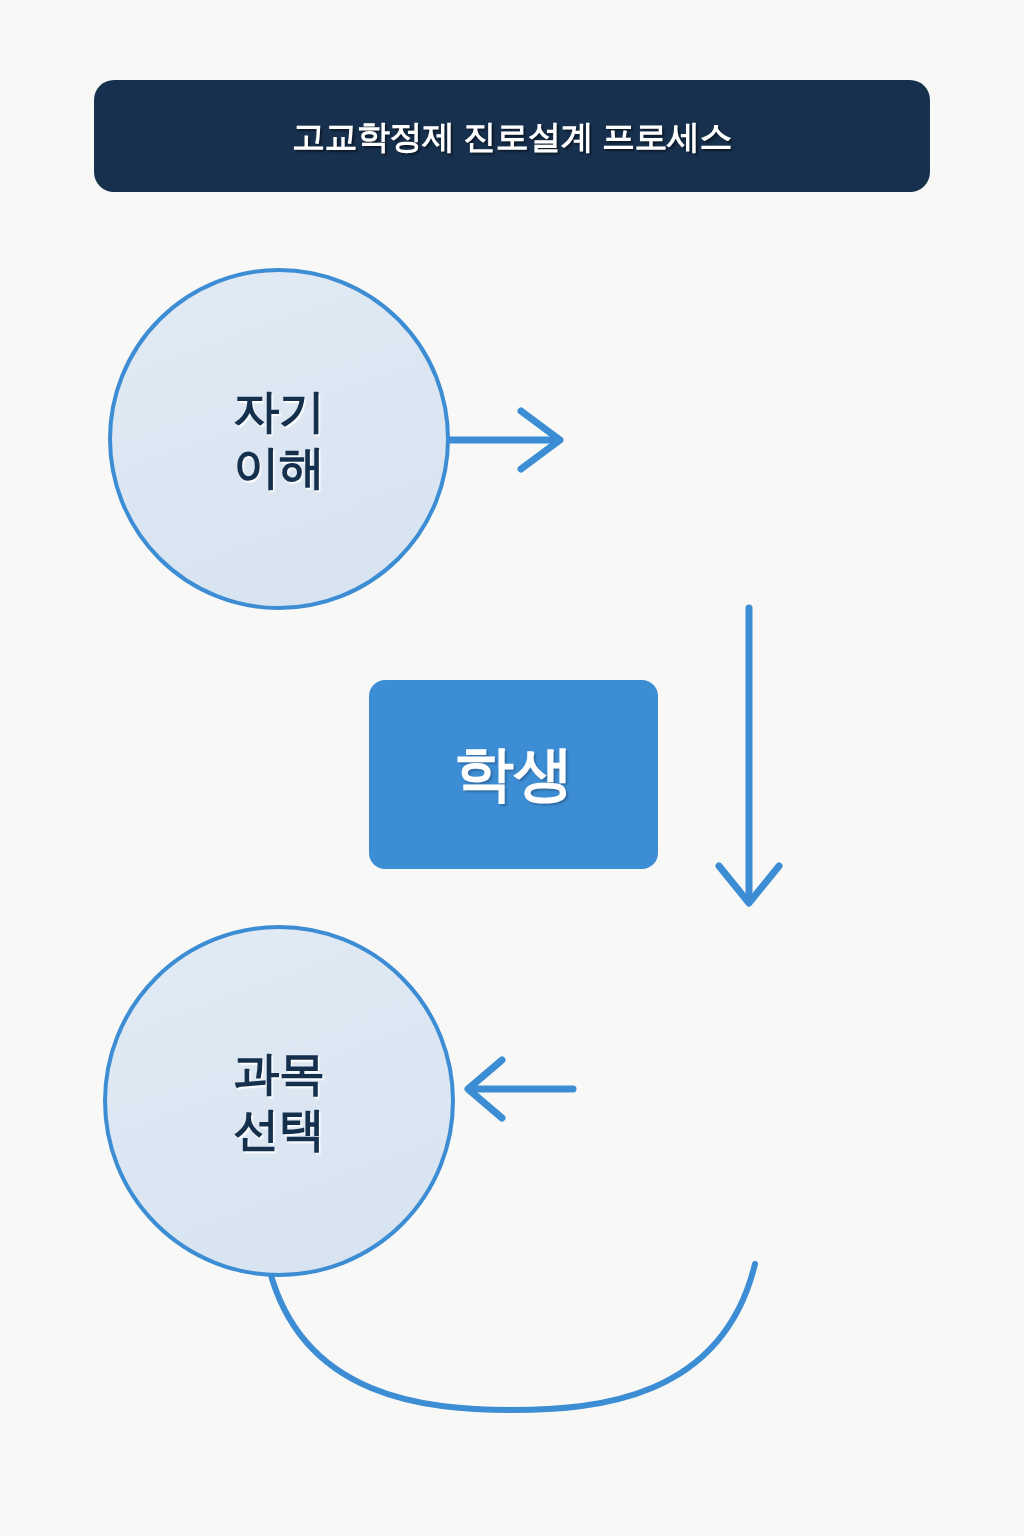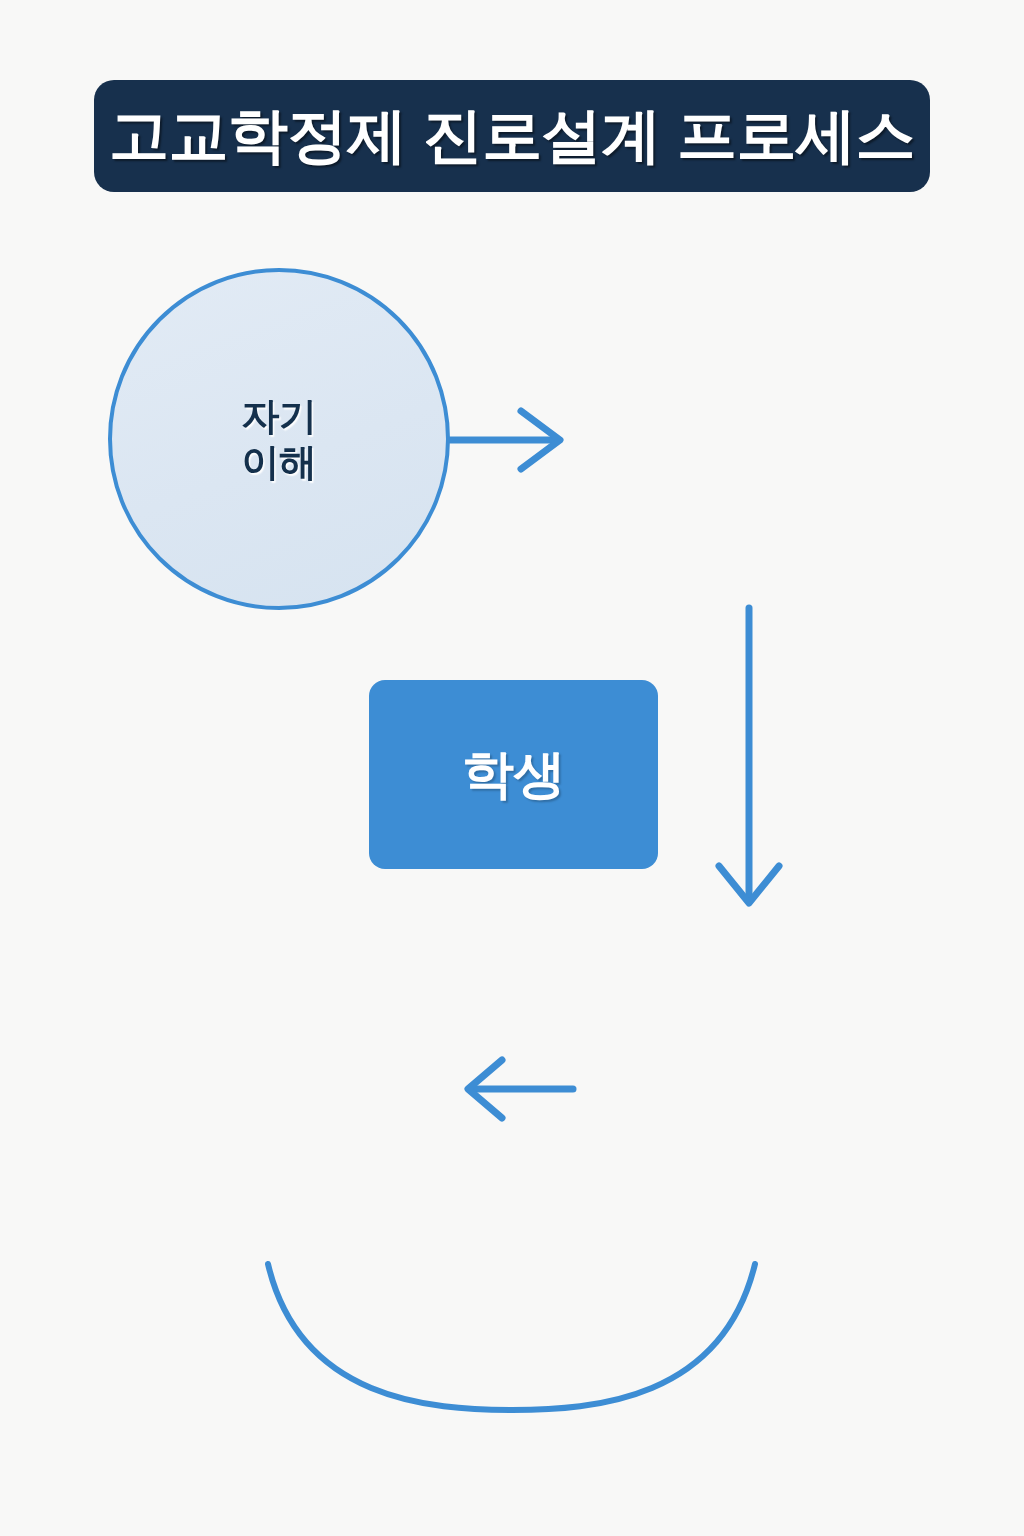--- a/index.html
+++ b/index.html
@@ -32,21 +32,21 @@
     height: 112px;
     background: #17304d;
     border-radius: 20px;
     display: flex;
     align-items: center;
     justify-content: center;
     box-sizing: border-box;
   }
   .title-text {
     color: #ffffff;
-    font-size: 60px;
+    font-size: 33px;
     font-weight: bold;
     letter-spacing: -0.5px;
     line-height: 1;
     text-shadow: 2px 2px 2px rgba(0,0,0,0.45);
     white-space: nowrap;
   }
 
   
   .node-circle {
     position: absolute;
@@ -55,21 +55,21 @@
     background: linear-gradient(160deg, #e2ebf5 0%, #dbe6f2 55%, #d6e3f0 100%);
     box-sizing: border-box;
     display: flex;
     align-items: center;
     justify-content: center;
     text-align: center;
     z-index: 3;
   }
   .node-label {
     color: #14304c;
-    font-size: 38px;
+    font-size: 46px;
     font-weight: bold;
     line-height: 1.22;
     letter-spacing: -0.5px;
     text-shadow: 1.5px 1.5px 1.5px rgba(255,255,255,0.95);
     white-space: pre-line;
   }
 
   #node-self       { left: 108px; top: 268px;  width: 342px; height: 342px; }
   #node-job        { left: 578px; top: 268px;  width: 342px; height: 342px; }
   #node-subject    { left: 103px; top: 925px;  width: 352px; height: 352px; }
@@ -84,21 +84,21 @@
     height: 189px;
     background: #3d8dd4;
     border-radius: 16px;
     display: flex;
     align-items: center;
     justify-content: center;
     z-index: 3;
   }
   .actor-label {
     color: #ffffff;
-    font-size: 52px;
+    font-size: 60px;
     font-weight: bold;
     letter-spacing: -0.5px;
     text-shadow: 2px 2px 2px rgba(0,0,0,0.22);
   }
 
   
   #connectors {
     position: absolute;
     left: 0;
     top: 0;
@@ -142,15 +142,19 @@
   <div id="node-self" class="node-circle">
     <span class="node-label">자기
 이해</span>
   </div>
 
 
   <div class="actor-box">
     <span class="actor-label">학생</span>
   </div>
 
+  <div id="node-subject" class="node-circle">
+    <span class="node-label">과목
+선택</span>
+  </div>
 
 
 </div>
 
 </body></html>

